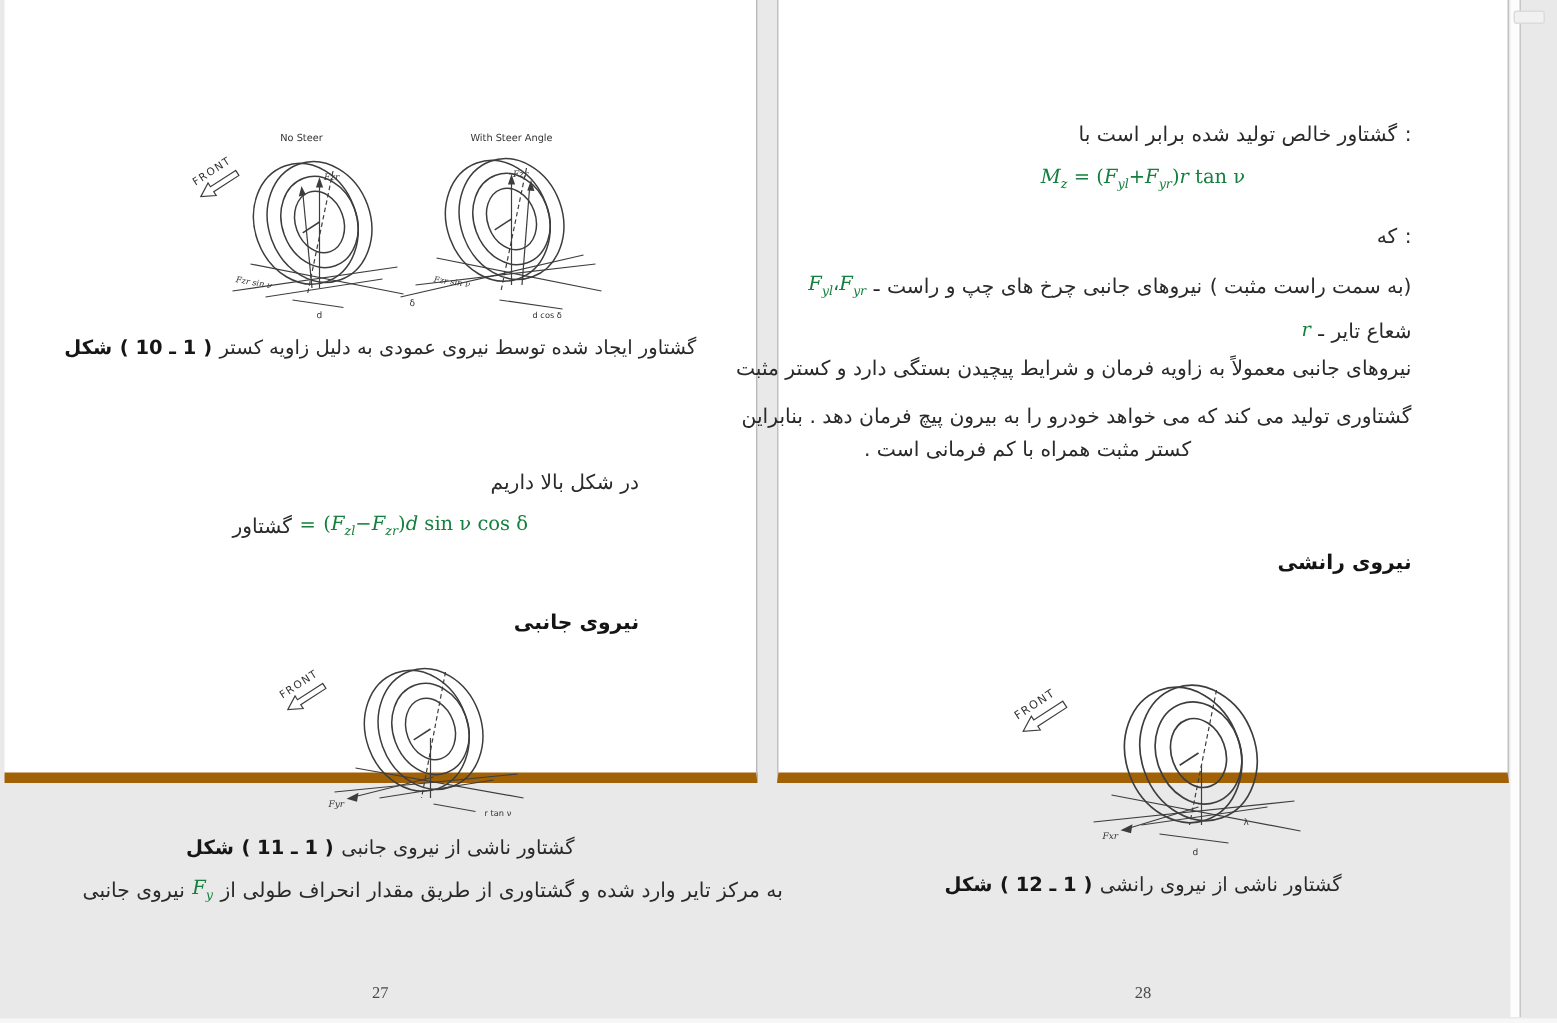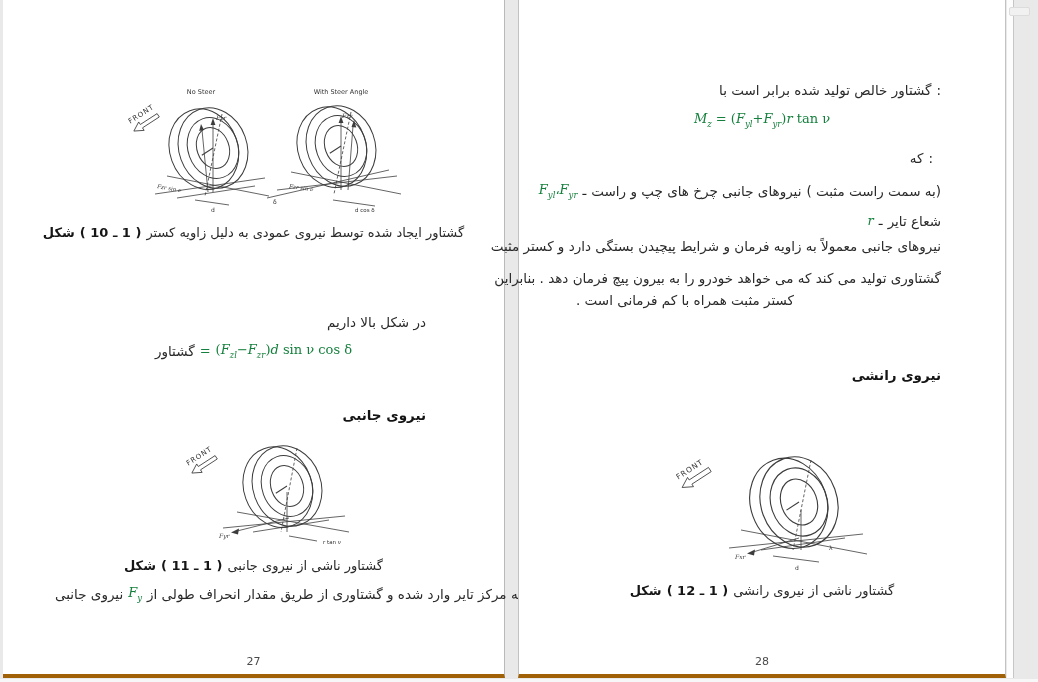--- a/index.html
+++ b/index.html
@@ -4,22 +4,22 @@
 <style>
   * { box-sizing: border-box; }
   html,body { margin:0; padding:0; }
   body {
     width:1038px; height:682px; position:relative; overflow:hidden;
     background:#e9e9e9;
     font-family:"DejaVu Sans", sans-serif;
     color:#2a2a2a;
   }
   .page {
-    position:absolute; top:0; height:678px; background:#fff;
-    border-bottom:4px solid #a16207;
+    position:absolute; top:0; height:522px; background:#fff;
+    border-bottom:7px solid #a16207;
   }
   #page-left  { left:3px;   width:502px; border-right:1px solid #b9b9b9; }
   #page-right { left:518px; width:488px; border-left:1px solid #c2c2c2; border-right:1px solid #c2c2c2; }
 
   .edge-strip { position:absolute; left:1007px; top:0; width:7px; height:678px; background:#fdfdfd; border-right:1px solid #c6c6c6; }
   .scroll-hint { position:absolute; left:1009px; top:7px; width:21px; height:9px; background:#f1f1f1; border:1px solid #dcdcdc; border-radius:2px; }
   .bottom-area { position:absolute; left:0; top:679px; width:1038px; height:3px; background:#f7f7f7; }
 
   .line { position:absolute; white-space:nowrap; font-size:13.5px; line-height:1.35; }
   .rtl  { direction:rtl; unicode-bidi:isolate; }
@@ -30,21 +30,21 @@
   .jline { text-align:justify; text-align-last:justify; }
 
   .math { font-family:"DejaVu Serif", serif; font-style:italic; direction:ltr; unicode-bidi:isolate; font-size:13px; color:#15803d; }
   .math sub { font-size:8.5px; }
   .roman { font-style:normal; }
   .nums { direction:ltr; unicode-bidi:bidi-override; }
   .cap { font-size:13px; }
   .cap-bold { font-weight:bold; color:#161616; }
   .dash { font-size:13px; color:#222; }
 
-  .pagenum { left:0; right:0; text-align:center; font-size:11px; color:#4a4a4a; }
+  .pagenum { left:0; right:0; text-align:center; font-size:11px; color:#4a4a4a;font-family:Liberation Serif, serif; }
 
   .fig { position:absolute; }
   .sk ellipse, .sk line, .sk path { fill:none; stroke:#3d3d3d; stroke-width:1; }
   .thin line, .thin path { fill:none; stroke:#3d3d3d; stroke-width:0.8; }
   svg text { font-family:"DejaVu Sans", sans-serif; fill:#333; }
   svg .mtxt { font-family:"DejaVu Serif", serif; font-style:italic; }
   svg polygon { fill:#3d3d3d; }
 </style>
 </head>
 <body>
@@ -168,21 +168,21 @@
 
   <div class="line row" style="top:81px; right:64px;">
     <span class="rtl">گشتاور خالص تولید شده برابر است با</span>
     <span>:</span>
   </div>
 
   <div class="line row center-row" style="top:110px;">
     <span class="math"><span>M</span><sub>z</sub><span class="roman"> </span><span class="roman">=</span><span class="roman"> </span><span class="roman">(</span><span>F</span><sub>yl</sub><span class="roman">+</span><span>F</span><sub>yr</sub><span class="roman">)</span><span>r</span><span class="roman"> tan ν</span></span>
   </div>
 
-  <div class="line row" style="top:149px; right:72px;">
+  <div class="line row" style="top:149px; right:64px;">
     <span class="rtl">که</span>
     <span>:</span>
   </div>
 
   <div class="line row" style="top:181px; right:64px;">
     <span class="math"><span>F</span><sub>yl</sub><span class="roman">،</span><span>F</span><sub>yr</sub></span>
     <span class="dash">ـ</span>
     <span class="rtl">نیروهای جانبی چرخ های چپ و راست</span>
     <span class="rtl">(به سمت راست مثبت )</span>
   </div>

